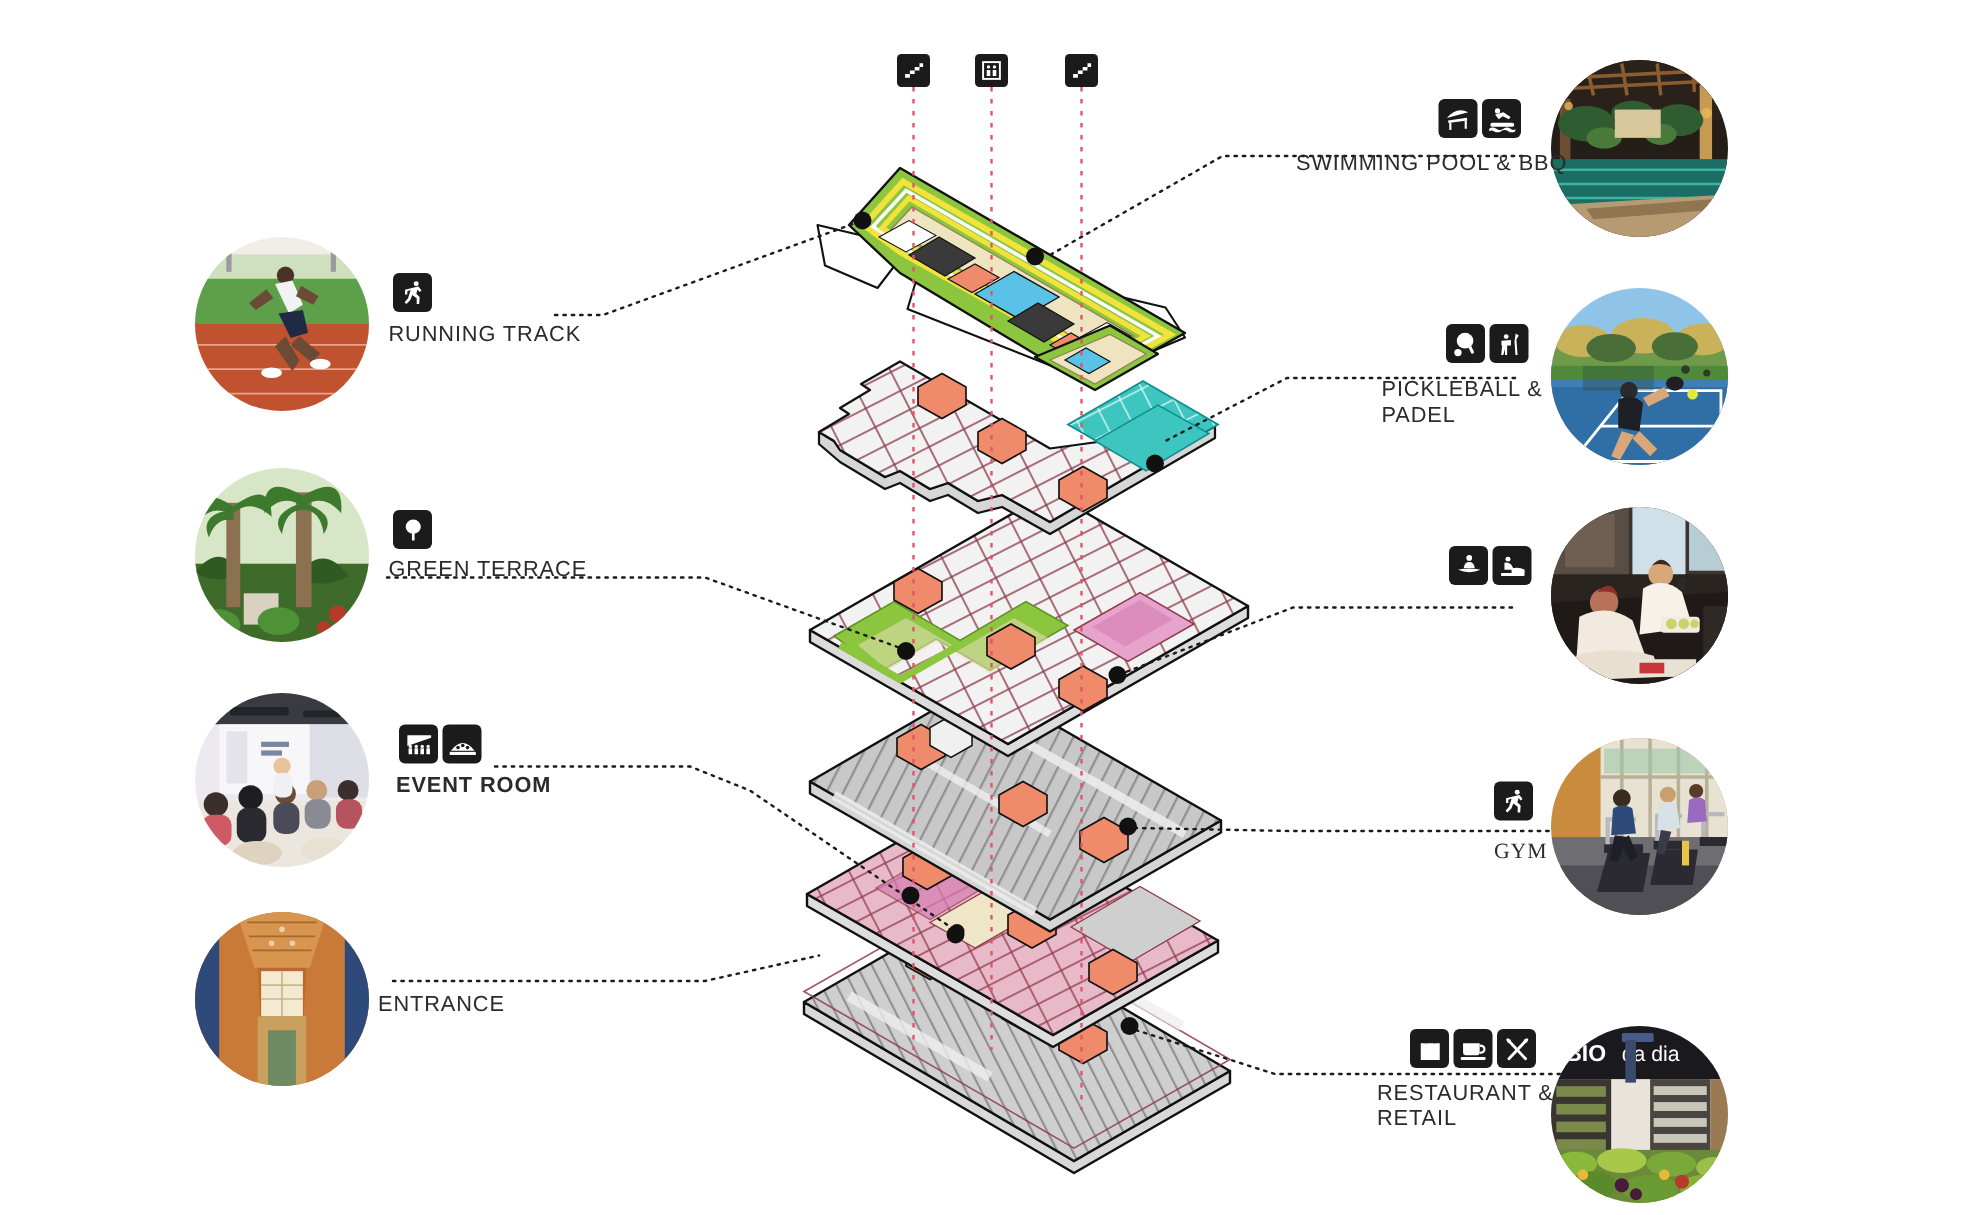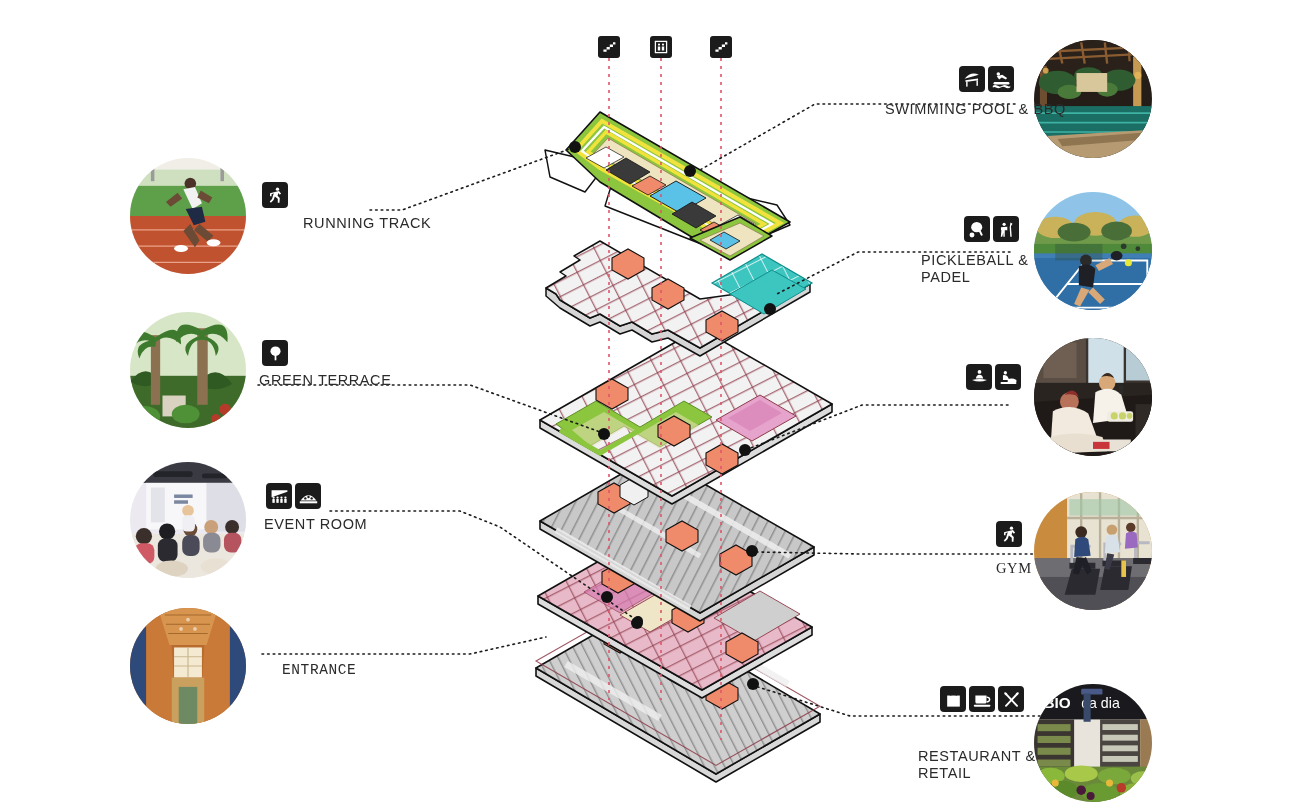--- a/index.html
+++ b/index.html
@@ -563,21 +563,21 @@
   </div>
 
   <div class="icon-row" style="left:262px; top:182px;">
     <span class="chip">
       <svg viewBox="0 0 24 24" fill="#fff">
         <circle cx="14.5" cy="4" r="2.1"></circle>
         <path d="M12.6 7.2 L16.4 6.4 L19 9.6 L17.4 10.9 L15.6 8.9 L14.6 12.4 L17.4 15.1 L17 21 L14.9 21 L14.9 16.2 L11.2 13.4 L9.6 17.6 L6.2 21 L4.7 19.6 L7.6 16.3 L9.8 9.3 L7 10.4 L7 13 L5.1 13 L5.1 9.1 Z"></path>
       </svg>
     </span>
   </div>
-  <div class="lbl" style="left:259px; top:215px;margin-left:44px;">RUNNING TRACK</div>
+  <div class="lbl" style="left:259px; top:215px;">RUNNING TRACK</div>
 
   <div class="icon-row" style="left:262px; top:340px;">
     <span class="chip">
       <svg viewBox="0 0 24 24" fill="#fff">
         <ellipse cx="12" cy="9" rx="6.4" ry="6"></ellipse>
         <rect x="10.9" y="12" width="2.2" height="8.6"></rect>
       </svg>
     </span>
   </div>
   <div class="lbl" style="left:259px; top:372px;">GREEN TERRACE</div>
@@ -603,43 +603,43 @@
         <path d="M2 17 Q12 4 22 17 Z"></path>
         <g fill="#1b1b1b">
             <circle cx="8" cy="14.4" r="1.5"></circle>
             <circle cx="12" cy="12.6" r="1.5"></circle>
             <circle cx="16" cy="14.4" r="1.5"></circle>
           </g>
         <rect x="1" y="18" width="22" height="2.6"></rect>
       </svg>
     </span>
   </div>
-  <div class="lbl" style="left:264px; top:516px;">EVENT ROOM</div>
-
-  <div class="lbl" style="left:282px; top:662px;font-family:Liberation Mono, monospace;">ENTRANCE</div>
+  <div class="lbl" style="left:264px; top:516px;font-weight:bold;">EVENT ROOM</div>
+
+  <div class="lbl" style="left:252px; top:662px;">ENTRANCE</div>
 
   <div class="icon-row" style="left:959px; top:66px;">
     <span class="chip">
       <svg viewBox="0 0 24 24" fill="#fff">
         <path d="M2 11 Q10 1 20 6 Z"></path>
         <rect x="3" y="13" width="16" height="2.2" transform="rotate(-8 3 13)"></rect>
         <rect x="4" y="15" width="1.8" height="6"></rect>
         <rect x="17" y="13" width="1.8" height="7"></rect>
       </svg>
     </span>
     <span class="chip">
       <svg viewBox="0 0 24 24" fill="#fff">
         <circle cx="8" cy="5" r="2.2"></circle>
         <path d="M6 8 L13 6 L19 10 L17.6 12 L12.4 9.4 L9 12 Z"></path>
         <rect x="2" y="15" width="20" height="3.4" rx="1.6"></rect>
         <path d="M1 20 q3 -2 6 0 q3 2 6 0 q3 -2 6 0 q3 2 4 0 l0 2 q-3 2 -6 0 q-3 -2 -6 0 q-3 2 -6 0 q-2 -1 -4 0z"></path>
       </svg>
     </span>
   </div>
-  <div class="lbl r" style="left:864px; top:101px;margin-left:21px;">SWIMMING POOL &amp; BBQ</div>
+  <div class="lbl r" style="left:864px; top:101px;">SWIMMING POOL &amp; BBQ</div>
 
   <div class="icon-row" style="left:964px; top:216px;">
     <span class="chip">
       <svg viewBox="0 0 24 24" fill="#fff">
         <ellipse cx="11" cy="9" rx="7" ry="6.6"></ellipse>
         <rect x="13.5" y="14" width="2.6" height="7" rx="1" transform="rotate(-26 13.5 14)"></rect>
         <circle cx="5" cy="19" r="3.1"></circle>
       </svg>
     </span>
     <span class="chip">
@@ -697,16 +697,16 @@
     </span>
     <span class="chip">
       <svg viewBox="0 0 24 24" fill="none" stroke="#fff" stroke-width="2.4" stroke-linecap="round">
         <line x1="4" y1="4" x2="19" y2="20"></line>
         <line x1="20" y1="4" x2="5" y2="20"></line>
         <circle cx="5" cy="5" r="1.6" fill="#fff" stroke="none"></circle>
         <circle cx="19" cy="5" r="1.6" fill="#fff" stroke="none"></circle>
       </svg>
     </span>
   </div>
-  <div class="lbl r" style="left:918px; top:721px;margin-top:27px;">RESTAURANT &amp;
+  <div class="lbl r" style="left:918px; top:721px;">RESTAURANT &amp;
 RETAIL</div>
 
 </div>
 
 </body></html>

